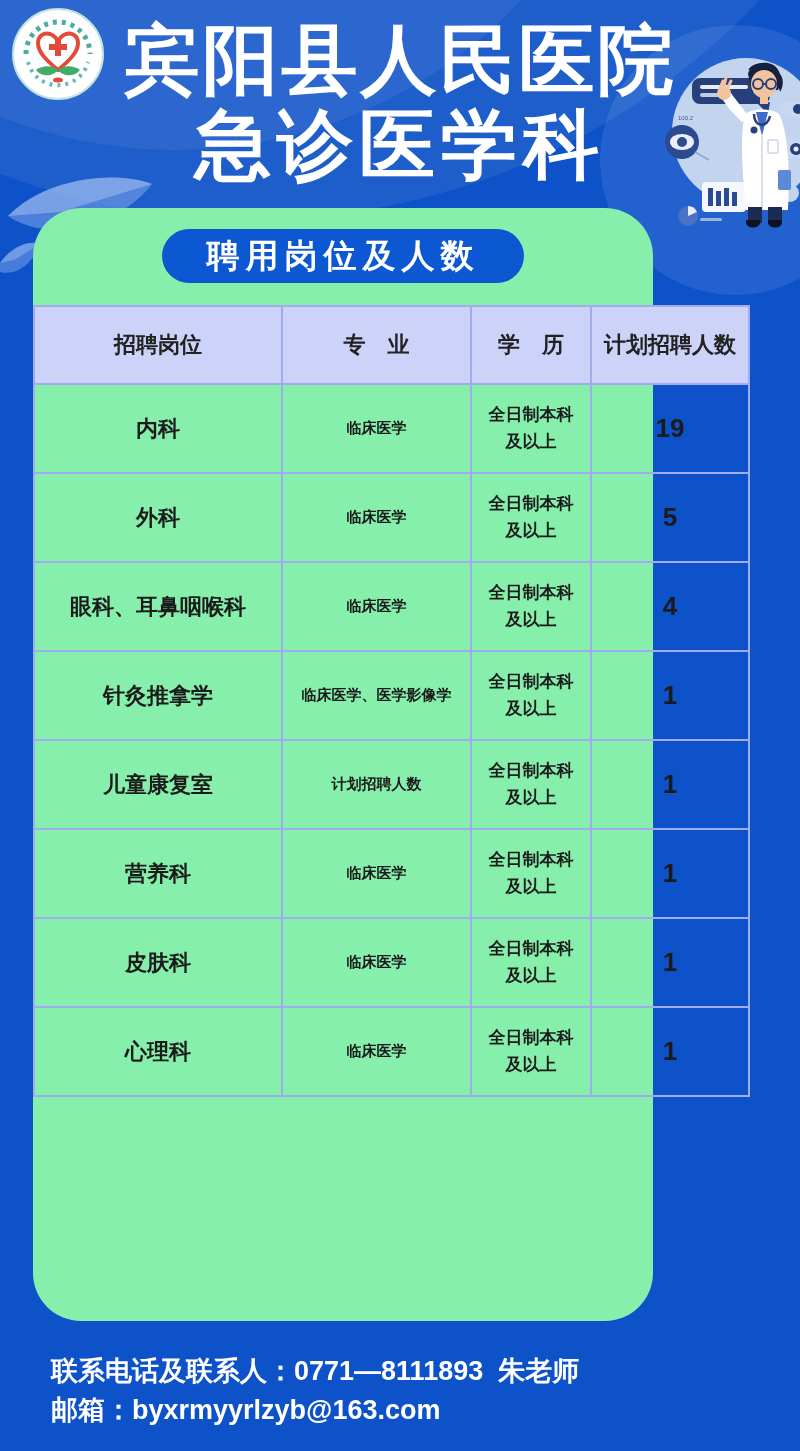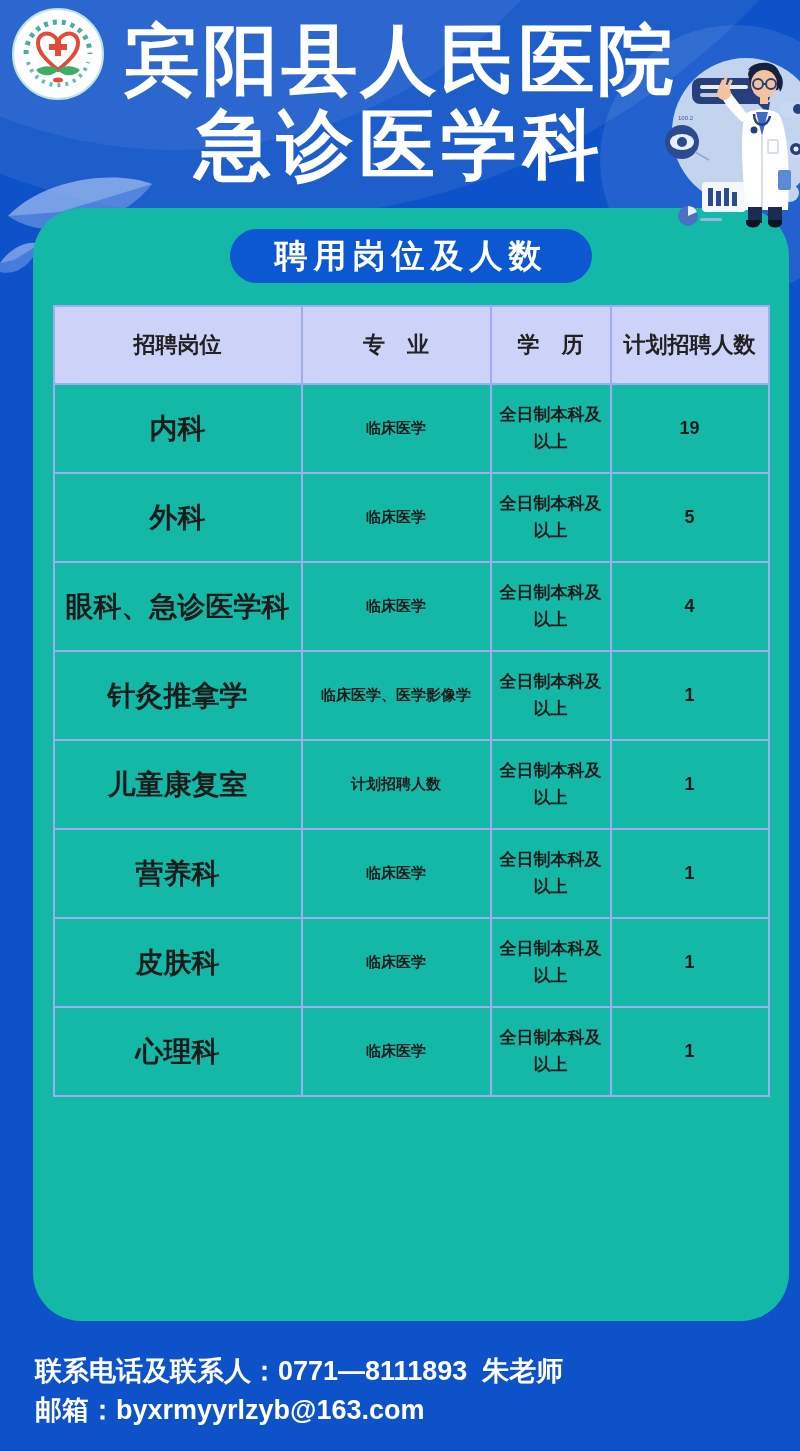--- a/index.html
+++ b/index.html
@@ -39,52 +39,52 @@
     position:absolute;top:16px;left:0;width:800px;z-index:2;
     text-align:center;color:#fff;
     font-family:"Liberation Serif","DejaVu Serif",serif;
     font-weight:700;
   }
   .title-line1{font-size:76px;line-height:88px;letter-spacing:3px;}
   .title-line2{font-size:76px;line-height:82px;letter-spacing:6px;}
   
   .card{
     position:absolute;left:33px;top:208px;z-index:2;
-    width:756px;height:1113px;
-    background:#14b8a6;border-radius:48px;
+    width:620px;height:1113px;
+    background:#86efac;border-radius:48px;
   }
   .pill{
     width:362px;height:54px;margin:21px auto 0;
     background:var(--pill);border-radius:28px;
     color:#fff;font-size:33px;font-weight:700;letter-spacing:6px;
     text-align:center;line-height:54px;
   }
   table.positions{
     width:715px;margin:22px auto 0;
     border-collapse:collapse;table-layout:fixed;
     color:var(--text-dark);
   }
   table.positions th,table.positions td{
     border:2px solid var(--table-border);
     text-align:center;vertical-align:middle;
-    font-weight:700;padding:2px;
+    font-weight:700;padding:10px;
   }
   table.positions thead tr{height:78px;}
   table.positions thead th{
     background:var(--table-header-bg);
     font-size:22px;color:#222;
   }
   table.positions tbody tr{height:89px;}
-  td.col0{font-size:28px;}
+  td.col0{font-size:22px;}
   td.col1{font-size:15px;font-family:Liberation Mono, monospace;}
   td.col2{font-size:17px;line-height:1.55;}
-  td.col3{font-size:18px;}
+  td.col3{font-size:26px;}
   
   .footer{
-    position:absolute;left:35px;top:1352px;z-index:2;
+    position:absolute;left:51px;top:1352px;z-index:2;
     color:#fff;font-weight:700;font-size:27px;line-height:39px;
   }
   .footer-line{white-space:pre;}
 </style>
 </head>
 <body>
 
 <div class="poster">
 
   <div class="swoosh1"></div>
@@ -206,21 +206,21 @@
             <td class="col2">全日制本科及以上</td>
             <td class="col3">19</td>
           </tr>
           <tr>
             <td class="col0">外科</td>
             <td class="col1">临床医学</td>
             <td class="col2">全日制本科及以上</td>
             <td class="col3">5</td>
           </tr>
           <tr>
-            <td class="col0">眼科、急诊医学科</td>
+            <td class="col0">眼科、耳鼻咽喉科</td>
             <td class="col1">临床医学</td>
             <td class="col2">全日制本科及以上</td>
             <td class="col3">4</td>
           </tr>
           <tr>
             <td class="col0">针灸推拿学</td>
             <td class="col1">临床医学、医学影像学</td>
             <td class="col2">全日制本科及以上</td>
             <td class="col3">1</td>
           </tr>

